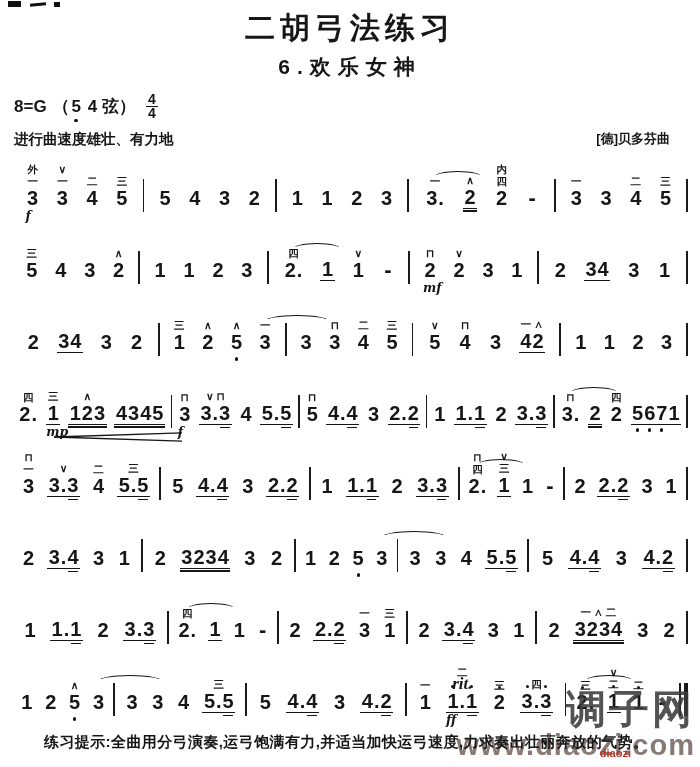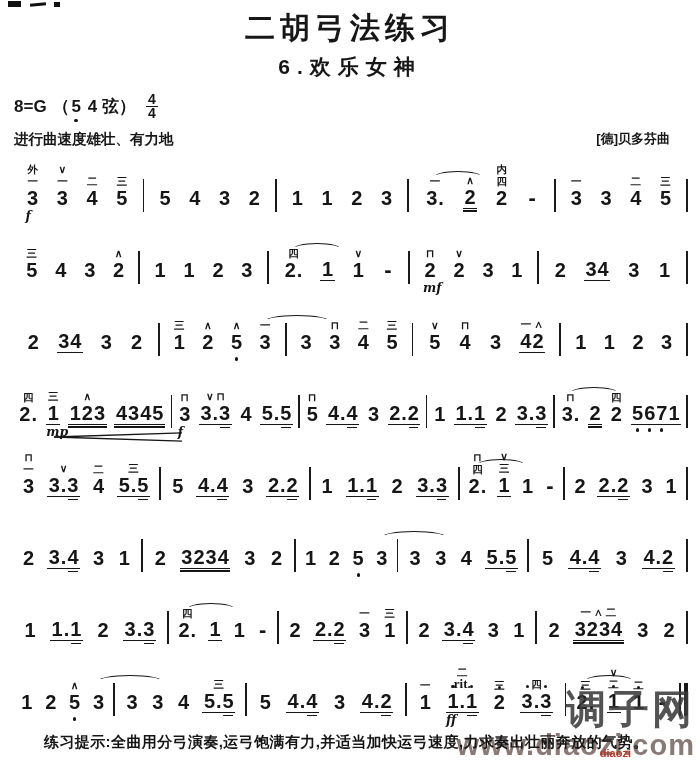--- a/index.html
+++ b/index.html
@@ -29,21 +29,21 @@
   #score{margin-top:2px}
   .line{display:flex;align-items:flex-end;height:72px;padding:0 12px 14px;box-sizing:border-box}
   .measure{display:flex;align-items:flex-end;justify-content:space-evenly;min-width:0}
   .bar{width:1.8px;height:33px;background:#1a1a1a;flex:none;margin-bottom:-3px}
   .bar.final{width:4px;position:relative;margin-left:7px}
   .bar.final::before{content:"";position:absolute;left:-5px;top:0;height:100%;width:1.6px;background:#1a1a1a}
 
   .tok{display:flex;flex-direction:column;align-items:center;justify-content:flex-end;
        position:relative;margin:0 2px;min-width:12px}
   .ann{font-size:10.5px;line-height:12px;height:12px;font-weight:800;white-space:nowrap;text-align:center}
-  .ann.rit{font-family:"Liberation Serif",serif;font-size:13px}
+  .ann.rit{font-family:"Liberation Serif",serif;font-style:italic;font-size:17px}
   .chars{position:relative;display:inline-flex;font-size:20px;line-height:22px;font-weight:800;
          font-family:"Liberation Sans",sans-serif;padding:0 1px}
   .chars.u1{border-bottom:1.7px solid #161616}
   .chars.u2::after{content:"";position:absolute;left:0;right:0;bottom:-4px;height:1.6px;background:#161616}
   .ch{position:relative;display:inline-block;padding:0 .5px}
   .hdot{position:absolute;left:50%;top:-5px;width:3.2px;height:3.2px;margin-left:-1.6px;
         border-radius:50%;background:#161616}
   .ldot{position:absolute;left:50%;bottom:-7.5px;width:3.2px;height:3.2px;margin-left:-1.6px;
         border-radius:50%;background:#161616}
   .sub2{position:absolute;left:10%;right:10%;bottom:-4.4px;height:1.5px;background:#161616}

